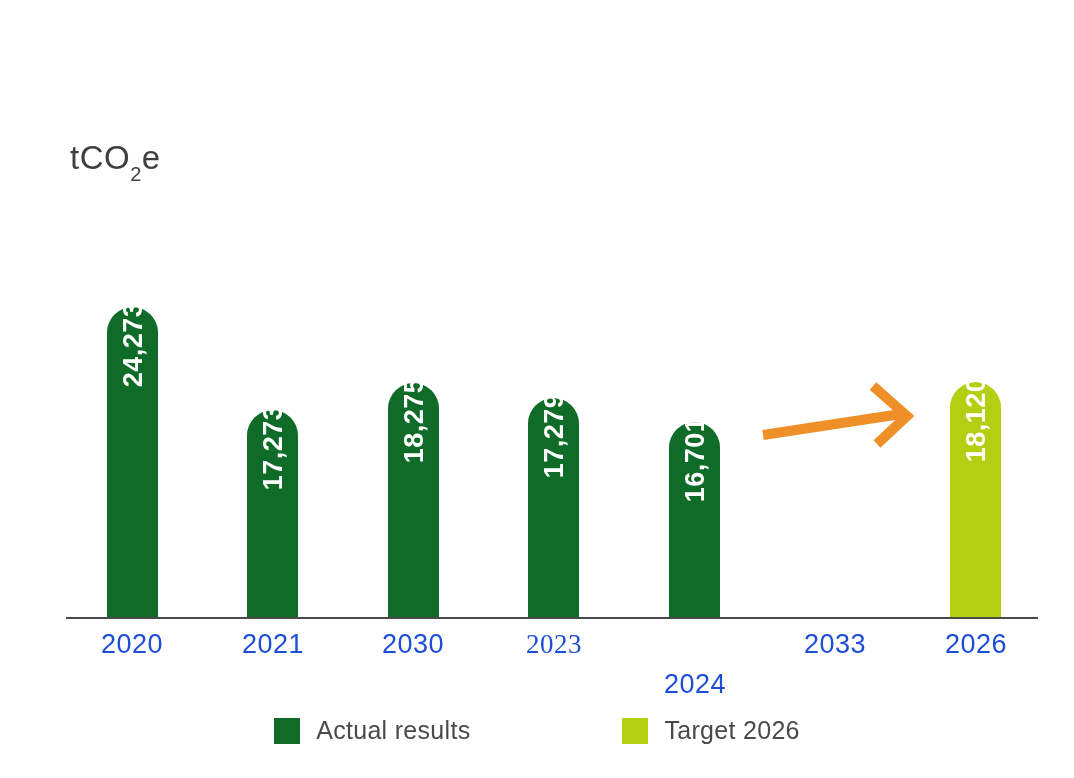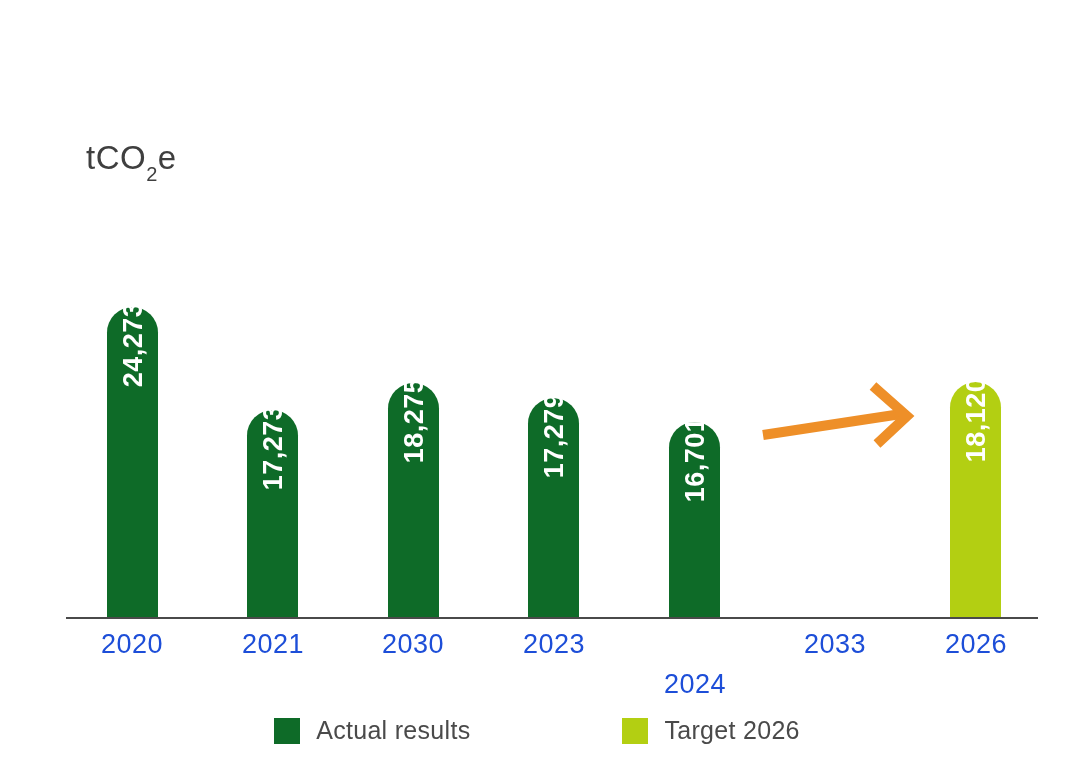--- a/index.html
+++ b/index.html
@@ -17,21 +17,21 @@
 
   #chart-root {
     position: relative;
     width: 1074px;
     height: 778px;
   }
 
   
   .axis-unit-title {
     position: absolute;
-    left: 86px;
+    left: 70px;
     top: 139px;
     font-size: 33px;
     font-weight: 400;
     letter-spacing: 0.5px;
     color: #3f3f3f;
     white-space: nowrap;
   }
   .axis-unit-title .sub {
     font-size: 20px;
     vertical-align: sub;
@@ -164,21 +164,21 @@
   <div class="baseline"></div>
 
   <svg class="arrow-annotation" viewBox="0 0 170 75">
     <path d="M 8 60 L 146 39" stroke="#ee8f28" stroke-width="10" fill="none" stroke-linecap="butt"></path>
     <path d="M 118 11 L 152 41 L 122 69" stroke="#ee8f28" stroke-width="10" fill="none" stroke-linecap="butt" stroke-linejoin="miter"></path>
   </svg>
 
   <div class="cat-label" style="left:72px;">2020</div>
   <div class="cat-label" style="left:213px;">2021</div>
   <div class="cat-label" style="left:353px;">2030</div>
-  <div class="cat-label" style="left:494px;">2023</div>
+  <div class="cat-label" style="left:494px;font-family:Liberation Serif, serif;">2023</div>
   <div class="cat-label" style="left:635px;margin-top:40px;">2024</div>
   <div class="cat-label" style="left:775px;">2033</div>
   <div class="cat-label" style="left:916px;">2026</div>
 
   <div class="legend">
     <div class="legend-item">
       <span class="legend-swatch actual"></span>
       <span class="legend-label">Actual results</span>
     </div>
     <div class="legend-item">

